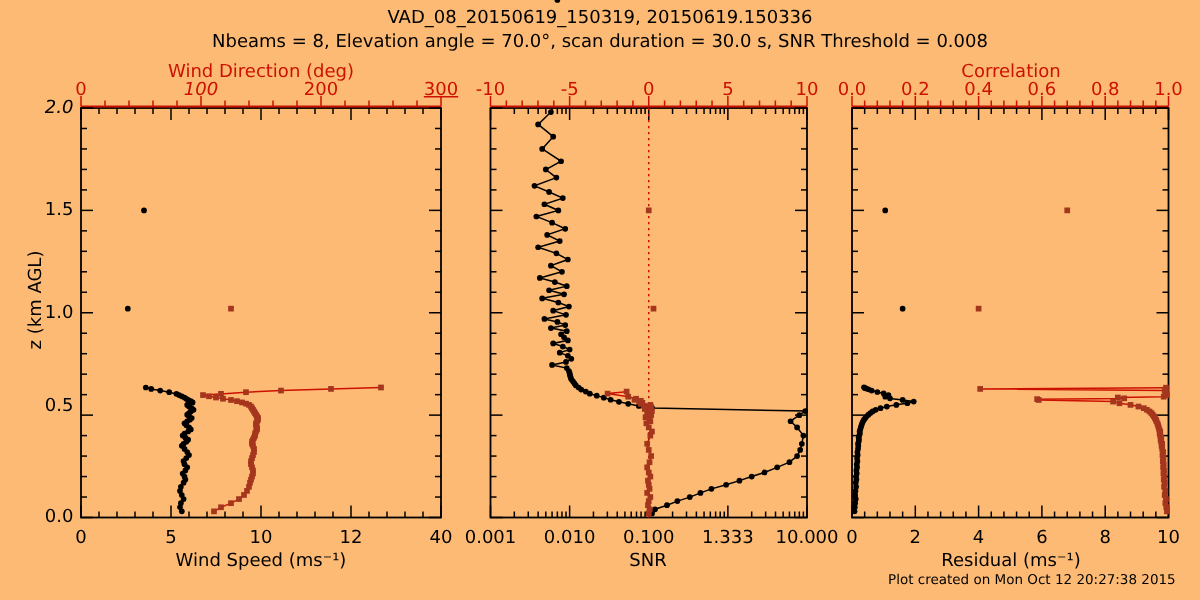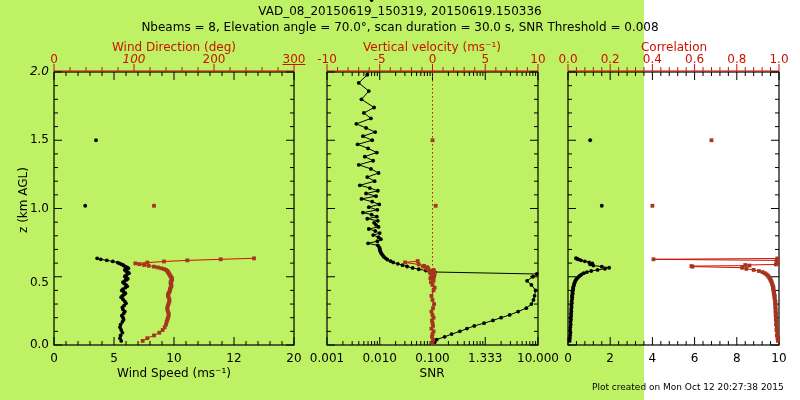--- a/index.html
+++ b/index.html
@@ -1,18 +1,18 @@
 <!DOCTYPE html>
 <html><head>
 <meta charset="utf-8">
 <style>
   html,body{margin:0;padding:0;background:#ffffff;}
   body{width:800px;height:400px;overflow:hidden;
        font-family:"DejaVu Sans","Liberation Sans",sans-serif;}
-  #root{position:relative;width:644px;height:400px;background:#bef264;}
+  #root{position:relative;width:800px;height:400px;background:#fdba74;}
   .txt{position:absolute;white-space:pre;color:#000;}
   .red{color:#cc1100;}
   .title{font-size:12px;}
   .axlab{font-size:12px;}
   .ticklab{font-size:12px;}
   .stamp{font-size:9px;}
   .center{transform:translateX(-50%);}
   .vlabel{position:absolute;font-size:12px;color:#000;
           transform-origin:center center;white-space:pre;}
   svg{position:absolute;left:0;top:0;}
@@ -758,35 +758,35 @@
       <rect x="651.5550000000001" y="257.37800000000004" width="3.8" height="3.8" fill="#a5361e"></rect>
       <rect x="775.412" y="256.559" width="3.8" height="3.8" fill="#a5361e"></rect>
       <rect x="650.5" y="203.87" width="3.8" height="3.8" fill="#a5361e"></rect>
       <rect x="709.58" y="138.35" width="3.8" height="3.8" fill="#a5361e"></rect>
     </svg>
 
 <div class="txt axlab center" style="left:174px;top:366px;">Wind Speed (ms⁻¹)</div>
 <div class="txt axlab center red" style="left:174px;top:40px;">Wind Direction (deg)</div>
 
 <div class="txt axlab center" style="left:432px;top:366px;">SNR</div>
-<div class="txt axlab center red" style="left:432px;top:40px;">Vertical velocity (ms⁻¹)</div>
 
+<div class="txt axlab center" style="left:674px;top:366px;">Residual (ms⁻¹)</div>
 <div class="txt axlab center red" style="left:674px;top:40px;">Correlation</div>
 
 <div class="txt ticklab" style="left: 54px; top: 351px; transform: translateX(-50%);">0</div>
     <div class="txt ticklab" style="left: 114px; top: 351px; transform: translateX(-50%);">5</div>
     <div class="txt ticklab" style="left: 174px; top: 351px; transform: translateX(-50%);">10</div>
     <div class="txt ticklab" style="left: 234px; top: 351px; transform: translateX(-50%);">12</div>
-    <div class="txt ticklab" style="left: 294px; top: 351px; transform: translateX(-50%);">20</div>
+    <div class="txt ticklab" style="left: 294px; top: 351px; transform: translateX(-50%);">40</div>
     <div class="txt ticklab red" style="left: 54px; top: 52px; transform: translateX(-50%);">0</div>
     <div class="txt ticklab red" style="left: 134px; top: 52px; transform: translateX(-50%); font-style: italic;">100</div>
     <div class="txt ticklab red" style="left: 214px; top: 52px; transform: translateX(-50%);">200</div>
     <div class="txt ticklab red" style="left: 294px; top: 52px; transform: translateX(-50%); text-decoration: underline;">300</div>
     <div class="txt ticklab" style="left: 49px; top: 337px; transform: translateX(-100%);">0.0</div>
-    <div class="txt ticklab" style="left: 49px; top: 275px; transform: translateX(-100%);">0.5</div>
+    <div class="txt ticklab" style="left: 49px; top: 263px; transform: translateX(-100%);">0.5</div>
     <div class="txt ticklab" style="left: 49px; top: 200.5px; transform: translateX(-100%);">1.0</div>
     <div class="txt ticklab" style="left: 49px; top: 132.25px; transform: translateX(-100%);">1.5</div>
     <div class="txt ticklab" style="left: 49px; top: 64px; transform: translateX(-100%); font-style: italic;">2.0</div>
     <div class="txt ticklab" style="left: 327px; top: 351px; transform: translateX(-50%);">0.001</div>
     <div class="txt ticklab" style="left: 379.75px; top: 351px; transform: translateX(-50%);">0.010</div>
     <div class="txt ticklab" style="left: 432.5px; top: 351px; transform: translateX(-50%); text-align: right;">0.100</div>
     <div class="txt ticklab" style="left: 485.25px; top: 351px; transform: translateX(-50%);">1.333</div>
     <div class="txt ticklab" style="left: 538px; top: 351px; transform: translateX(-50%);">10.000</div>
     <div class="txt ticklab red" style="left: 327px; top: 52px; transform: translateX(-50%);">-10</div>
     <div class="txt ticklab red" style="left: 379.75px; top: 52px; transform: translateX(-50%);">-5</div>

